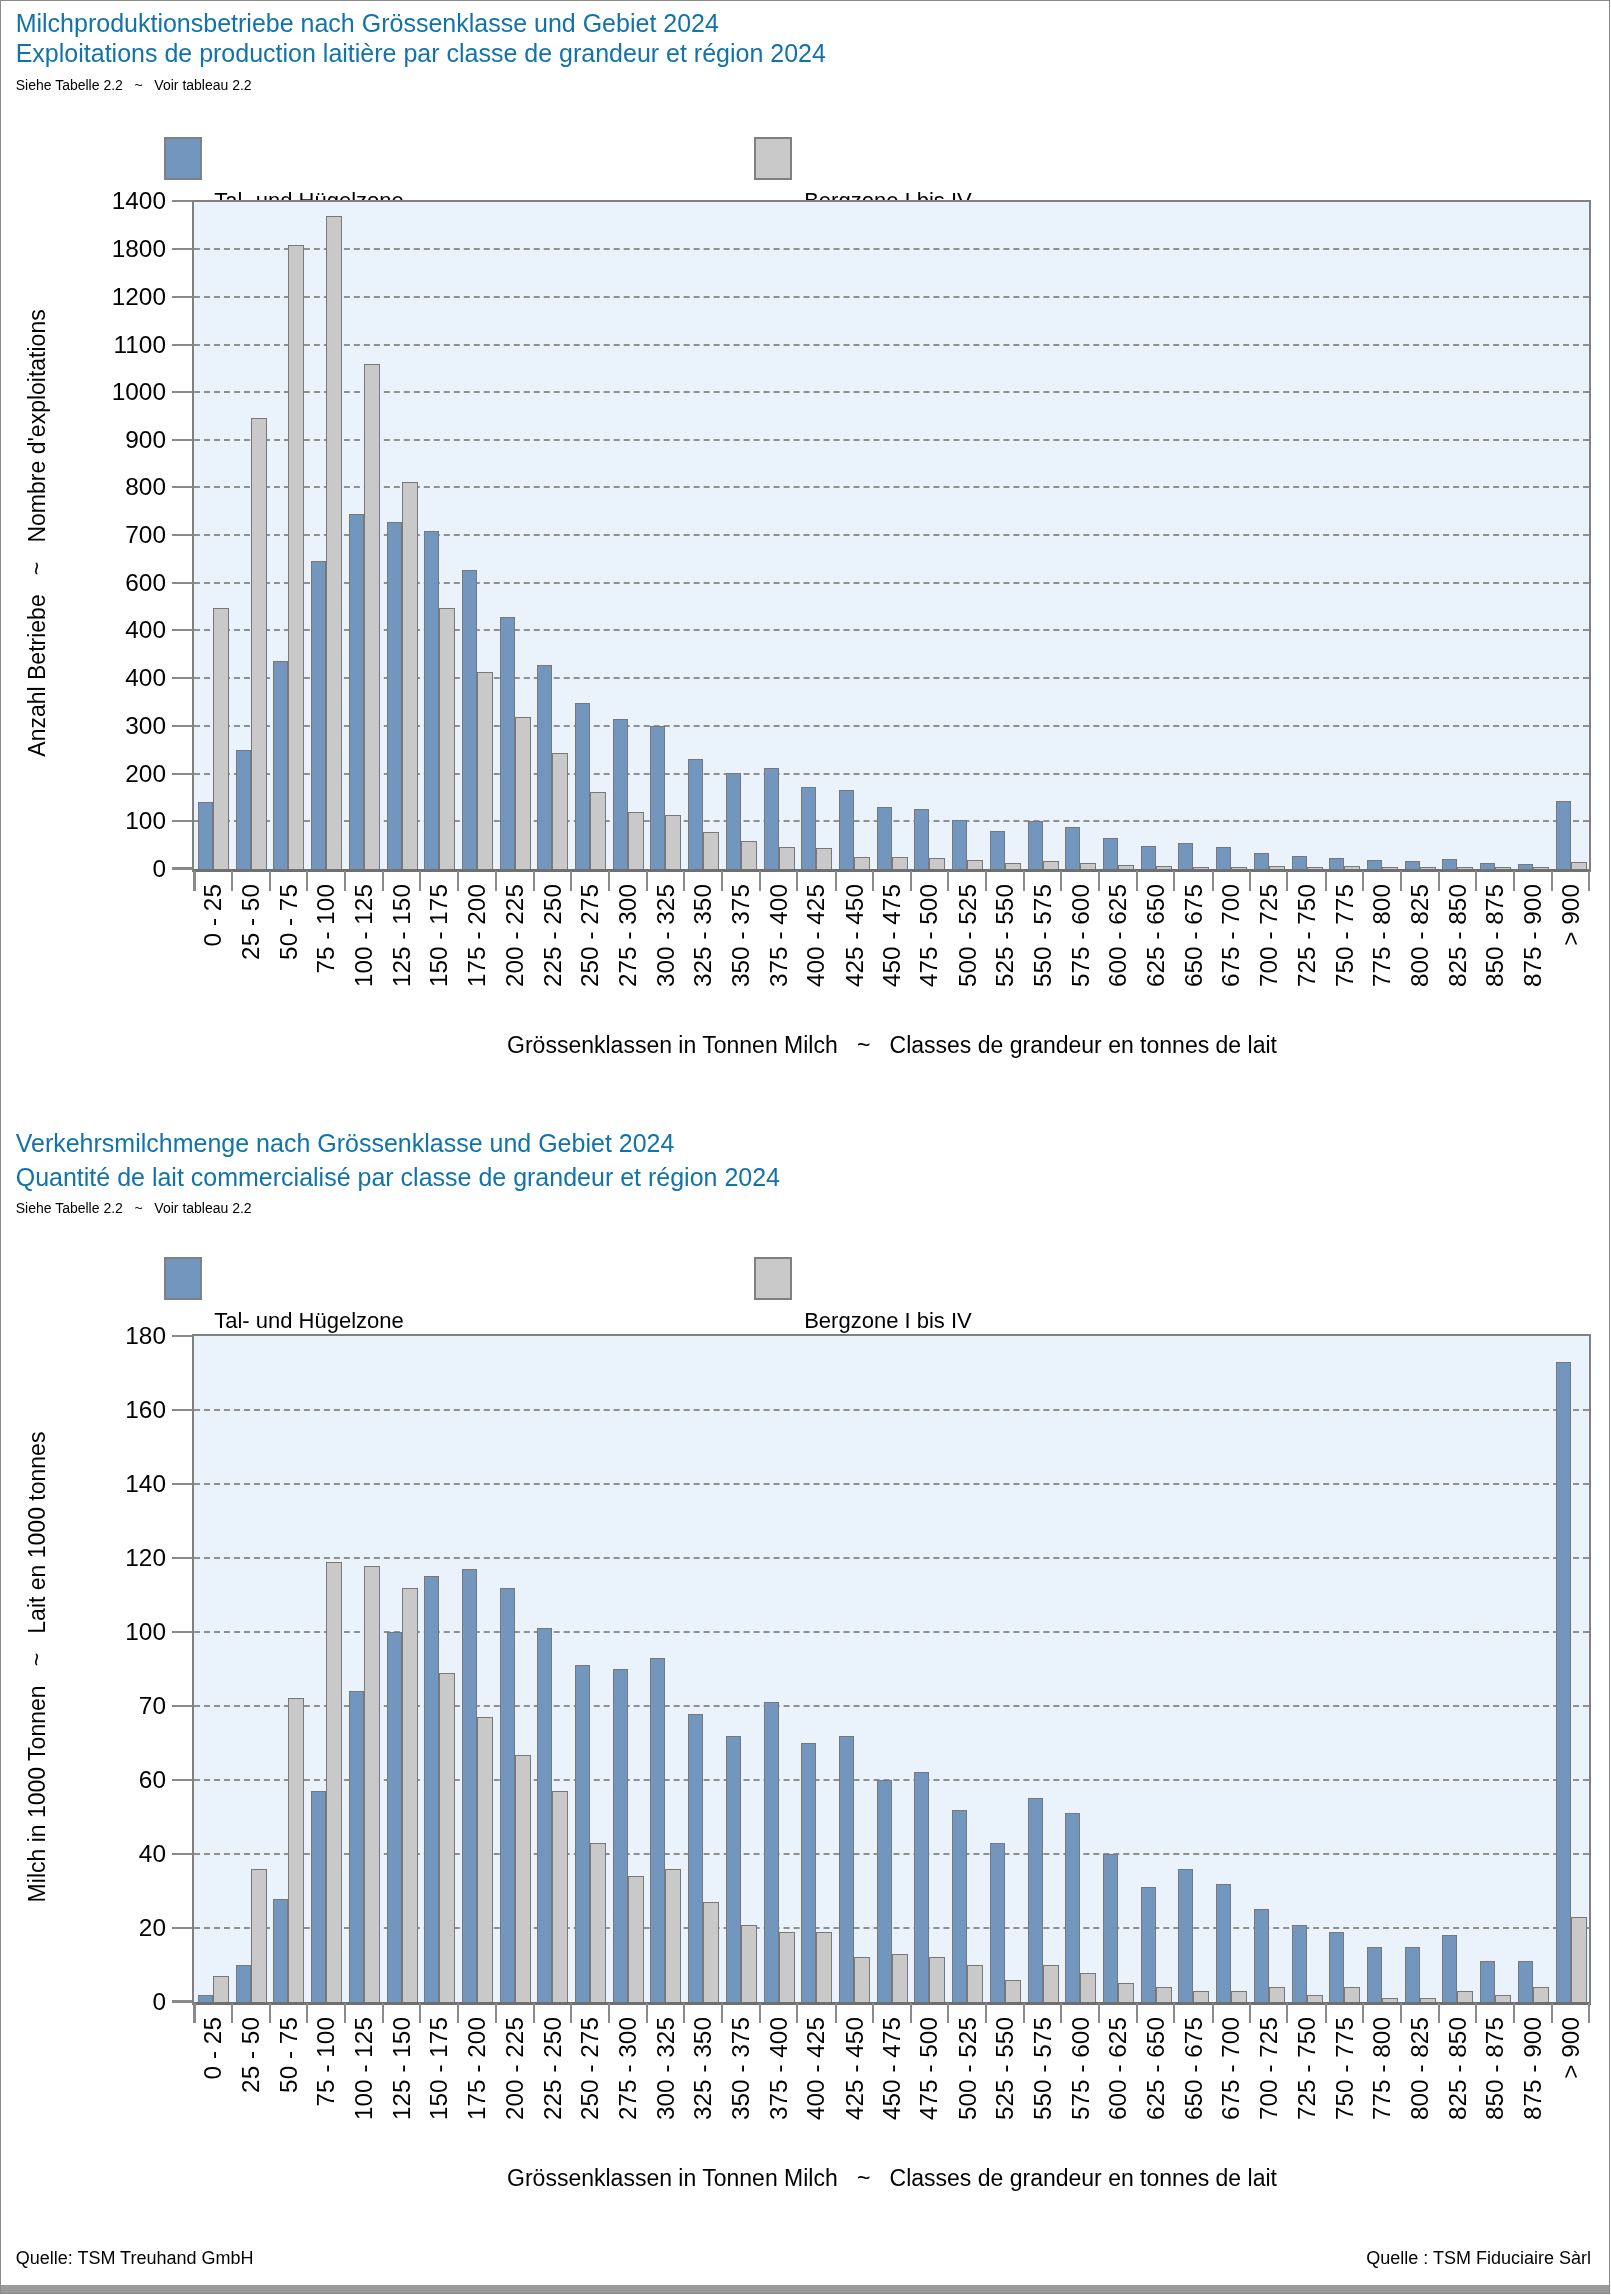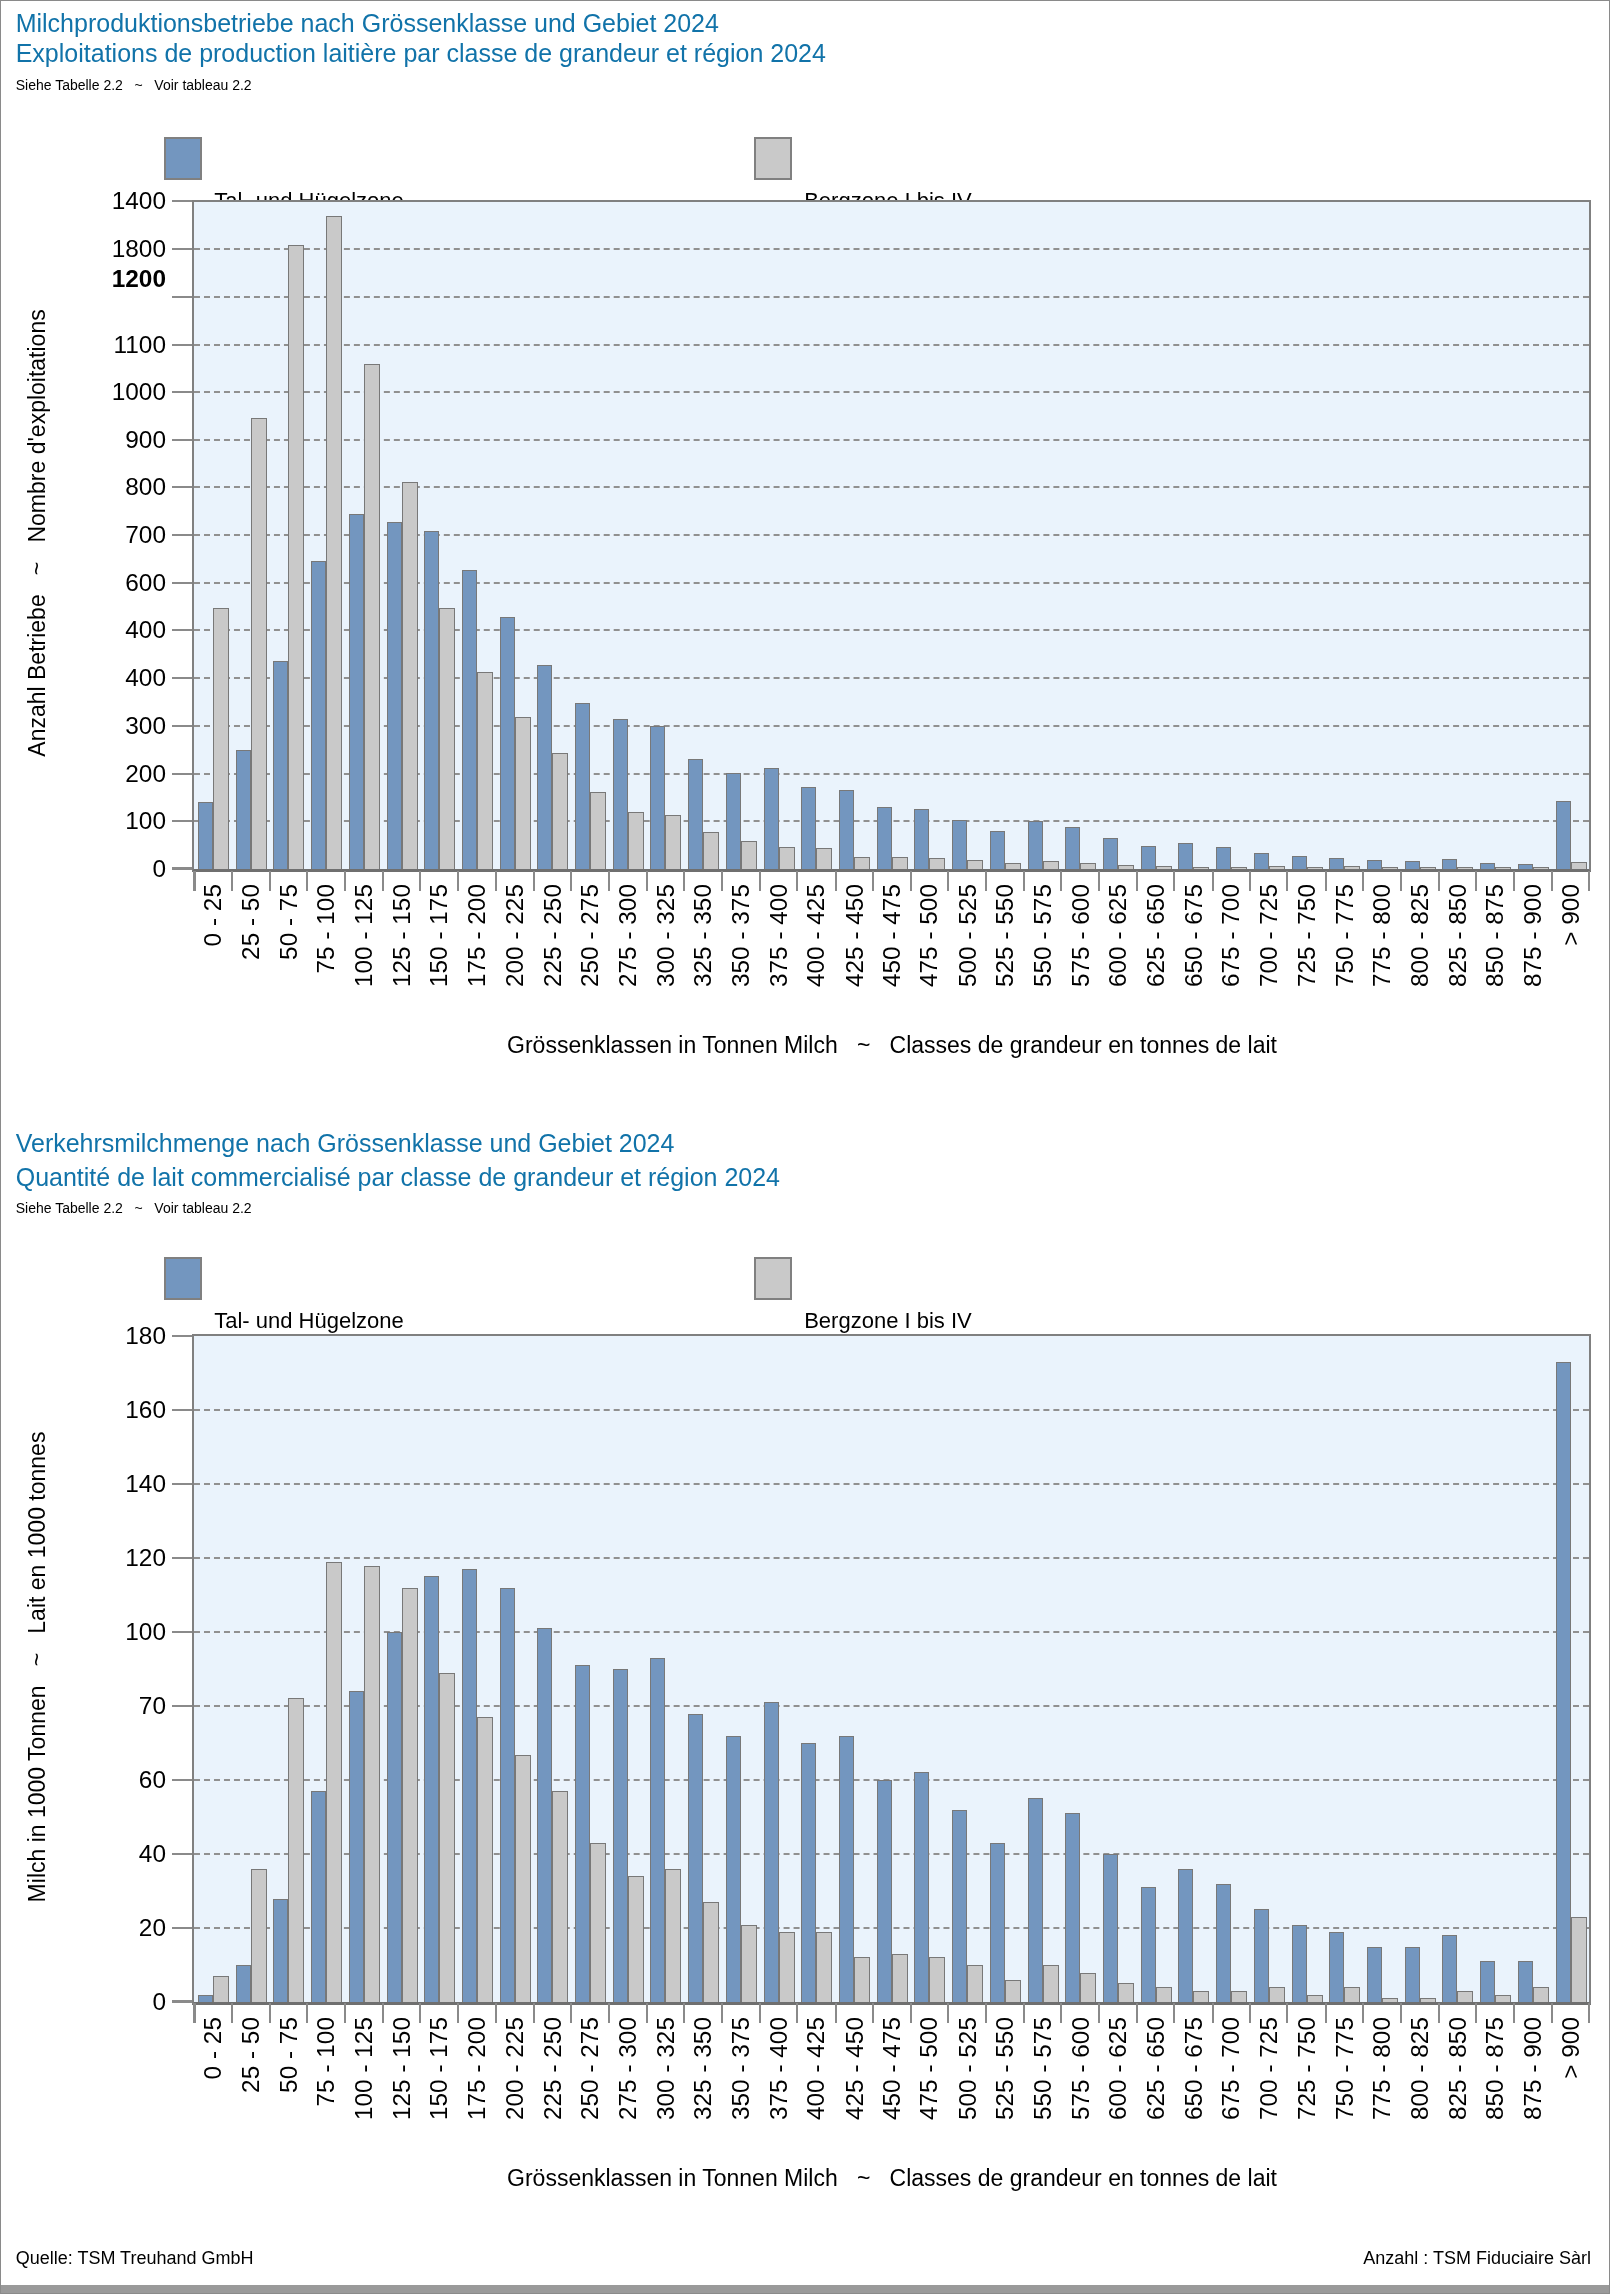--- a/index.html
+++ b/index.html
@@ -100,21 +100,21 @@
         <div class="ytick-label" style="bottom: 320px;">700</div>
         <div class="ytick-mark" style="bottom: 381px;"></div>
         <div class="ytick-label" style="bottom: 368px;">800</div>
         <div class="ytick-mark" style="bottom: 428px;"></div>
         <div class="ytick-label" style="bottom: 415px;">900</div>
         <div class="ytick-mark" style="bottom: 476px;"></div>
         <div class="ytick-label" style="bottom: 463px;">1000</div>
         <div class="ytick-mark" style="bottom: 523px;"></div>
         <div class="ytick-label" style="bottom: 510px;">1100</div>
         <div class="ytick-mark" style="bottom: 571px;"></div>
-        <div class="ytick-label" style="bottom: 576px; font-weight: bold;">1200</div>
+        <div class="ytick-label" style="bottom: 558px;">1200</div>
         <div class="ytick-mark" style="bottom: 619px;"></div>
         <div class="ytick-label" style="bottom: 606px;">1800</div>
         <div class="ytick-mark" style="bottom: 667px;"></div>
         <div class="ytick-label" style="bottom: 654px;">1400</div>
         <div class="xtick-mark" style="left: -0.8px; top: 669px;"></div>
         <div class="xtick-mark" style="left: 37px; top: 669px;"></div>
         <div class="xtick-mark" style="left: 75px; top: 669px;"></div>
         <div class="xtick-mark" style="left: 112px; top: 669px;"></div>
         <div class="xtick-mark" style="left: 150px; top: 669px;"></div>
         <div class="xtick-mark" style="left: 188px; top: 669px;"></div>
@@ -610,16 +610,16 @@
         <div class="xtick-label" style="left: 1211px; top: 681px;">800 - 825</div>
         <div class="xtick-label" style="left: 1249px; top: 681px;">825 - 850</div>
         <div class="xtick-label" style="left: 1286px; top: 681px;">850 - 875</div>
         <div class="xtick-label" style="left: 1324px; top: 681px;">875 - 900</div>
         <div class="xtick-label" style="left: 1362px; top: 681px;">&gt; 900</div>
       </div>
     <div class="axis-title">Grössenklassen in Tonnen Milch   ~   Classes de grandeur en tonnes de lait</div>
   </section>
 
   <div class="footer-left">Quelle: TSM Treuhand GmbH</div>
-  <div class="footer-right">Anzahl : TSM Fiduciaire Sàrl</div>
+  <div class="footer-right">Quelle : TSM Fiduciaire Sàrl</div>
   <div class="bottom-strip"></div>
 </div>
 
 
 </body></html>

